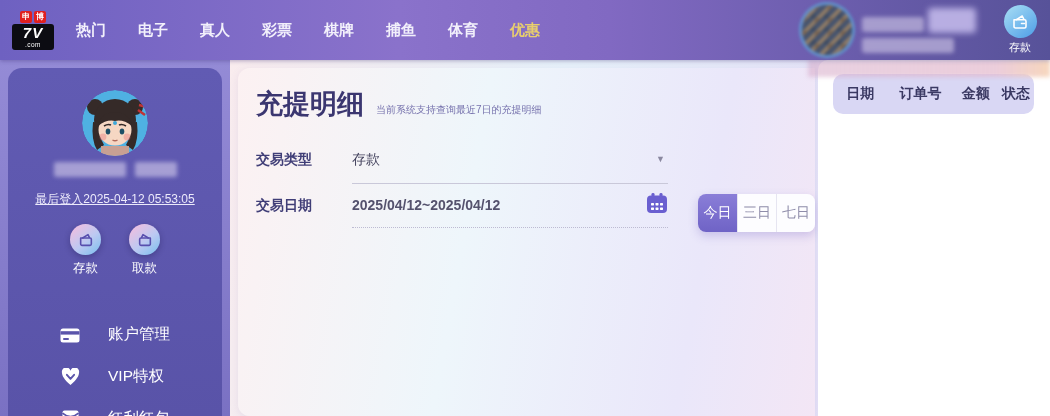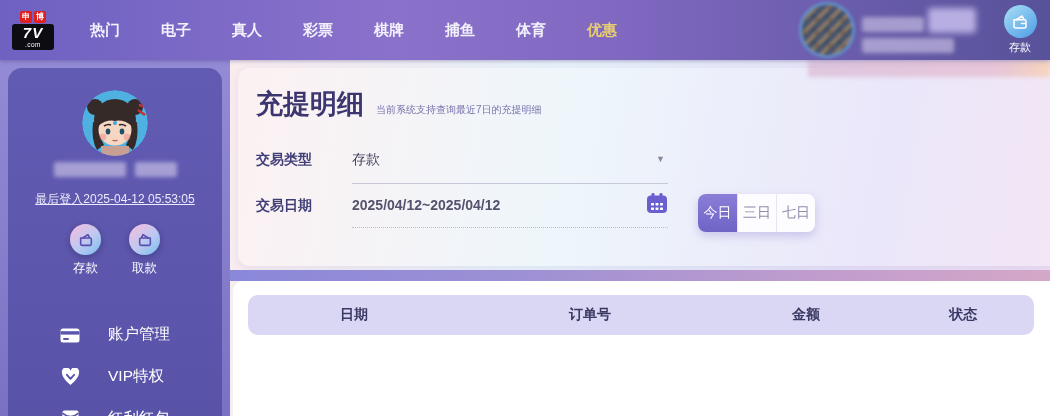--- a/index.html
+++ b/index.html
@@ -15,21 +15,21 @@
     height: 60px; display: flex; align-items: center; position: relative; z-index: 10;
     background: linear-gradient(90deg,#6e61c1 0%,#8a72cb 38%,#8169c2 58%,#575299 100%);
     box-shadow: 0 1px 4px rgba(50,35,110,.35);
   }
   .logo { margin-left: 12px; width: 42px; cursor: pointer; flex-shrink: 0; }
   .logo-badges { display: flex; gap: 2px; justify-content: center; margin-bottom: 1px; }
   .badge { background:#e01f1f; color:#fff; font-size:8px; width:12px; height:12px; line-height:12px; text-align:center; border-radius:2px; font-weight:bold; }
   .logo-box { background:#0c0c12; border-radius:3px; padding:1px 2px 2px; text-align:center; }
   .logo-main { color:#fff; font-weight:800; font-style:italic; font-size:15px; line-height:16px; letter-spacing:1px; }
   .logo-suffix { color:#fff; font-size:6.5px; line-height:7px; letter-spacing:.5px; }
-  .nav-menu { display:flex; gap:41px; margin-left:36px; }
+  .nav-menu { display:flex; gap:32px; margin-left:22px; }
   .nav-item { color:#f2f0fb; font-size:15px; font-weight:700; text-decoration:none; cursor:pointer; white-space:nowrap; }
   .nav-item.gold { color:#e9cf6d; }
   .nav-right { margin-left:auto; display:flex; align-items:center; gap:8px; padding-right:6px; }
   .avatar-blur {
     width:50px; height:50px; border-radius:50%;
     background: linear-gradient(135deg,#7a6450 0 25%, #46546e 25% 50%, #8d7a66 50% 75%, #3c4a62 75% 100%);
     background-size:13px 13px; filter: blur(1.5px);
     box-shadow: 0 0 0 3px rgba(90,175,220,.65); cursor:pointer; flex-shrink:0;
   }
   .user-blur { width:128px; height:52px; position:relative; }
@@ -63,21 +63,21 @@
   .qa-circle { width:31px; height:31px; border-radius:50%;
     background: linear-gradient(140deg,#f4bede 5%,#bcc9f2 55%,#7fc0ee 95%);
     display:flex; align-items:center; justify-content:center;
     box-shadow: 0 2px 6px rgba(20,15,60,.3); }
   .qa-label { color:#fff; font-size:12.5px; margin-top:5px; }
   .side-menu { margin-top:26px; width:100%; padding-left:52px; }
   .menu-item { display:flex; align-items:flex-end; gap:28px; height:42px; color:#fff; font-size:15.5px; cursor:pointer; }
   .mi-icon { width:20px; height:20px; display:flex; align-items:center; justify-content:center; flex-shrink:0; }
 
   
-  .main { flex:1; position:relative; display:flex; flex-direction:column; overflow:hidden;
+  .main { flex:1; position:relative; display:flex; flex-direction:row; overflow:hidden;
     background: linear-gradient(100deg,#f9ecee 0%,#e7f2fa 38%,#e5e2f7 72%,#ecdef2 100%); }
   .blur-band { position:absolute; top:0; right:0; width:242px; height:17px; z-index:5;
     background: linear-gradient(90deg, rgba(214,170,200,.55), rgba(228,186,205,.72) 78%, rgba(246,210,182,.9));
     filter: blur(2px); }
   .panel1 { margin:8px 0 0 8px; border-radius:12px 0 0 12px;
     background: linear-gradient(100deg,#fcf1f2 0%,#eef6fb 40%,#eae7fa 78%,#f3e6f5 100%);
     padding:18px 0 26px 18px; box-shadow: 0 2px 8px rgba(120,100,180,.12); }
   .title-row { display:flex; align-items:flex-end; gap:12px; margin-bottom:24px; }
   .page-title { font-size:27px; color:#3b3670; font-weight:700; line-height:36px; }
   .subtitle { font-size:10px; color:#7672ad; padding-bottom:5px; }

